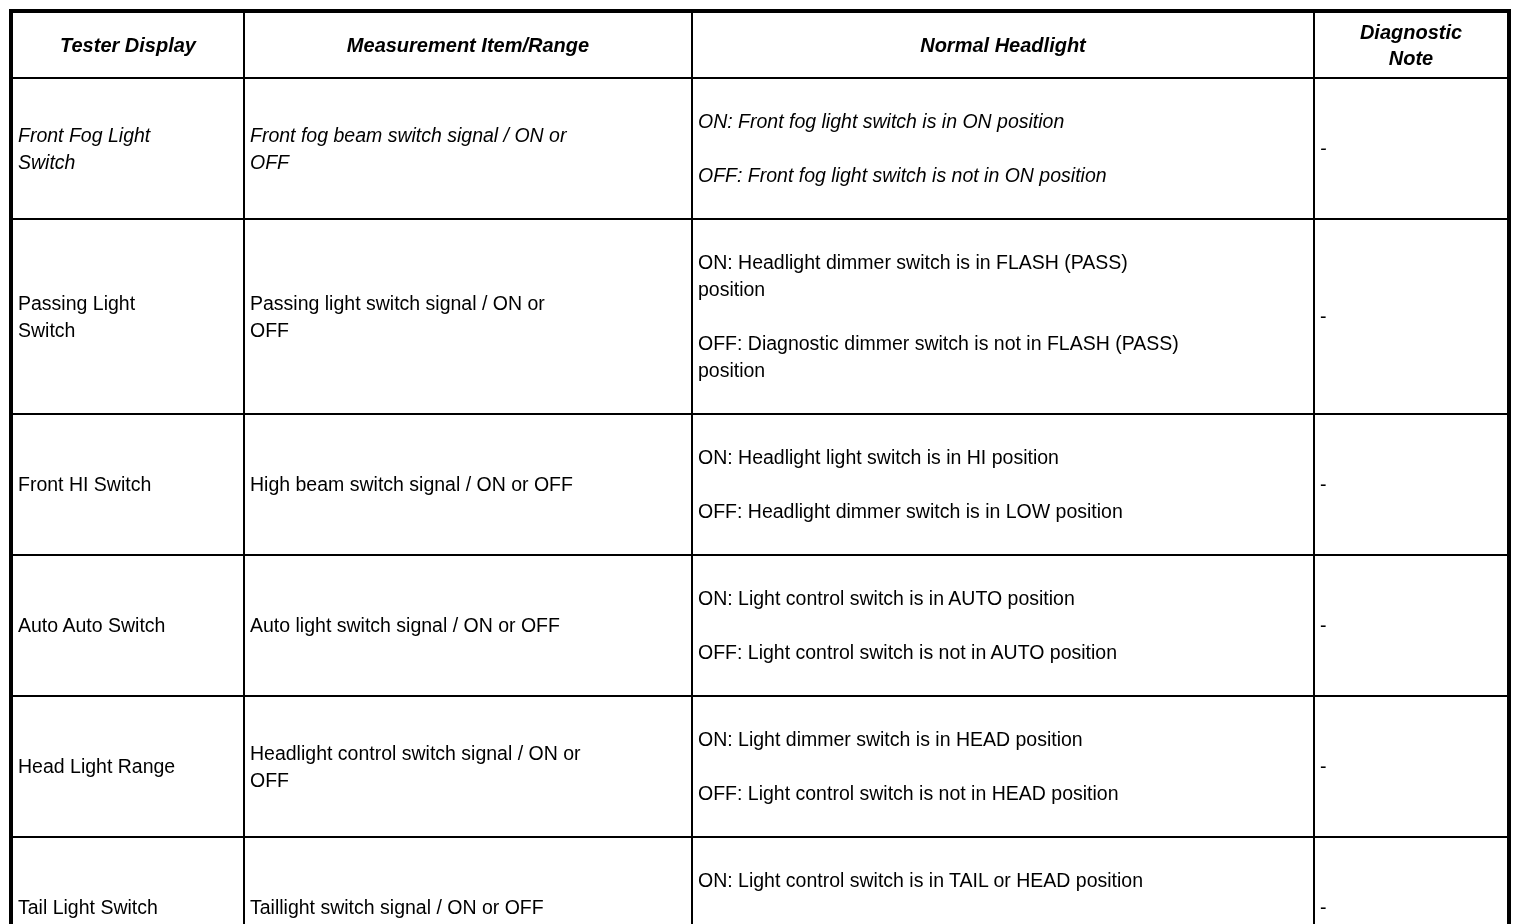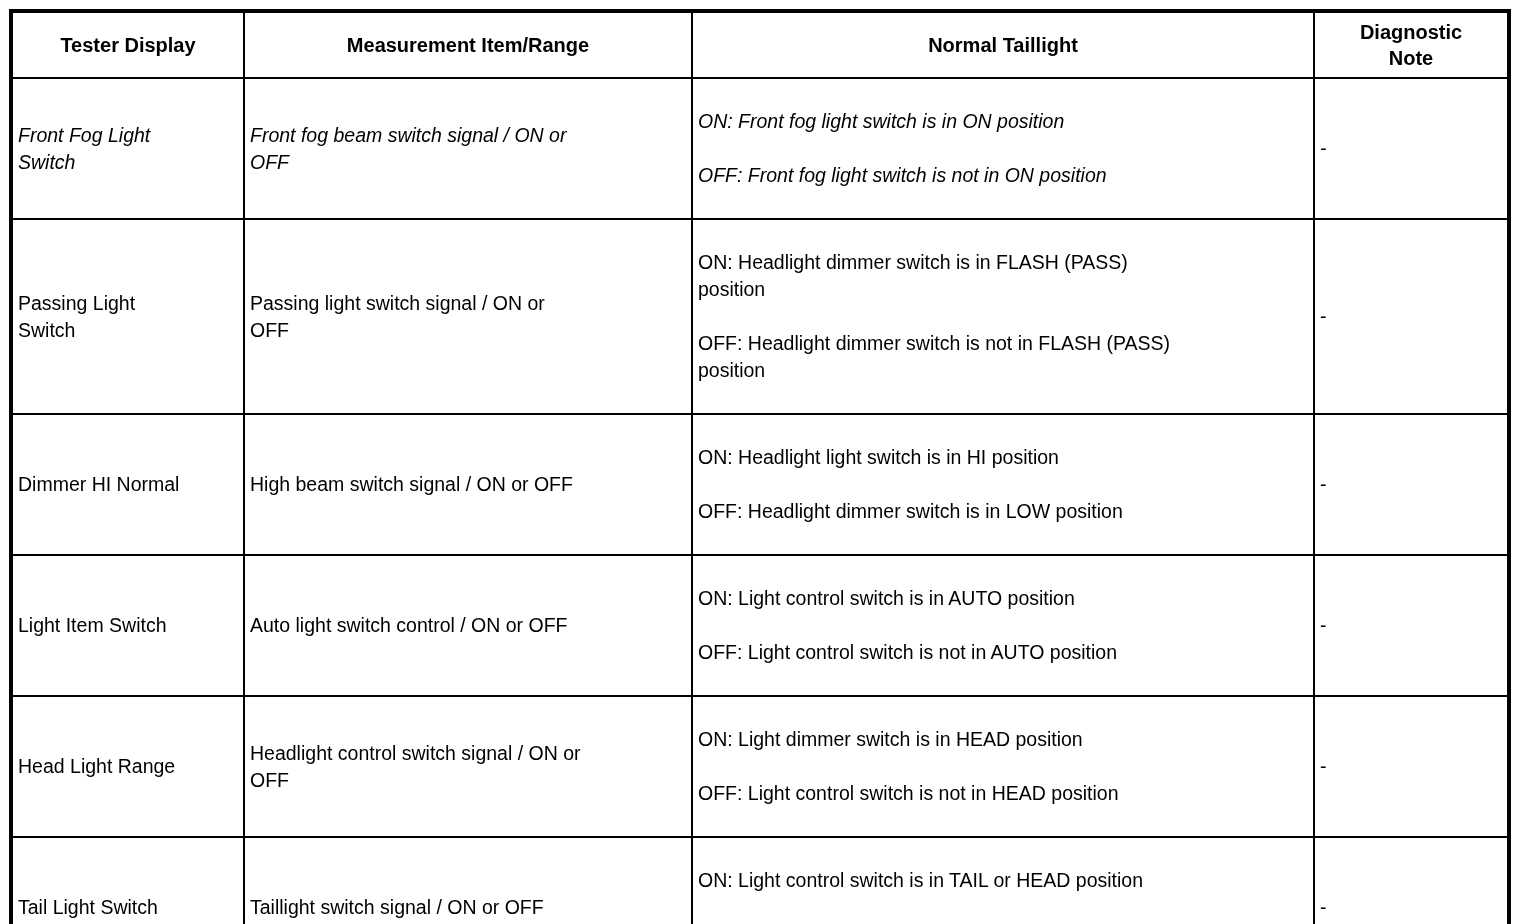--- a/index.html
+++ b/index.html
@@ -37,21 +37,21 @@
     padding: 2px 4px;
   }
   table.diag td {
     font-size: 19.5px;
     line-height: 27px;
     vertical-align: middle;
     text-align: left;
     white-space: pre-line;
     padding: 2px 4px 2px 5px;
   }
-  thead tr        { height: 67px;  }
+  thead tr        { height: 67px; font-style: italic;  }
   tbody tr.r0     { height: 102px; font-style: italic; }
   tbody tr.r1     { height: 156px; }
   tbody tr.r2     { height: 97px;  }
   tbody tr.r3     { height: 98px;  }
   tbody tr.r4     { height: 97px;  }
   tbody tr.r5     { height: 98px;  }
   .condwrap {
     display: flex;
     flex-direction: column;
     row-gap: 27px;
@@ -65,21 +65,21 @@
   <colgroup>
     <col style="width:233px">
     <col style="width:448px">
     <col style="width:622px">
     <col style="width:195px">
   </colgroup>
   <thead>
     <tr>
       <th>Tester Display</th>
       <th>Measurement Item/Range</th>
-      <th>Normal Taillight</th>
+      <th>Normal Headlight</th>
       <th>Diagnostic
 Note</th>
     </tr>
   </thead>
   <tbody>
     <tr class="r0">
       <td>Front Fog Light
 Switch</td>
       <td>Front fog beam switch signal / ON or
 OFF</td>
@@ -93,40 +93,40 @@
     </tr>
     <tr class="r1">
       <td>Passing Light
 Switch</td>
       <td>Passing light switch signal / ON or
 OFF</td>
       <td>
         <div class="condwrap">
           <div>ON: Headlight dimmer switch is in FLASH (PASS)
 position</div>
-          <div>OFF: Headlight dimmer switch is not in FLASH (PASS)
+          <div>OFF: Diagnostic dimmer switch is not in FLASH (PASS)
 position</div>
         </div>
       </td>
       <td class="note-cell">-</td>
     </tr>
     <tr class="r2">
-      <td>Dimmer HI Normal</td>
+      <td>Front HI Switch</td>
       <td>High beam switch signal / ON or OFF</td>
       <td>
         <div class="condwrap">
           <div>ON: Headlight light switch is in HI position</div>
           <div>OFF: Headlight dimmer switch is in LOW position</div>
         </div>
       </td>
       <td class="note-cell">-</td>
     </tr>
     <tr class="r3">
-      <td>Light Item Switch</td>
-      <td>Auto light switch control / ON or OFF</td>
+      <td>Auto Auto Switch</td>
+      <td>Auto light switch signal / ON or OFF</td>
       <td>
         <div class="condwrap">
           <div>ON: Light control switch is in AUTO position</div>
           <div>OFF: Light control switch is not in AUTO position</div>
         </div>
       </td>
       <td class="note-cell">-</td>
     </tr>
     <tr class="r4">
       <td>Head Light Range</td>

